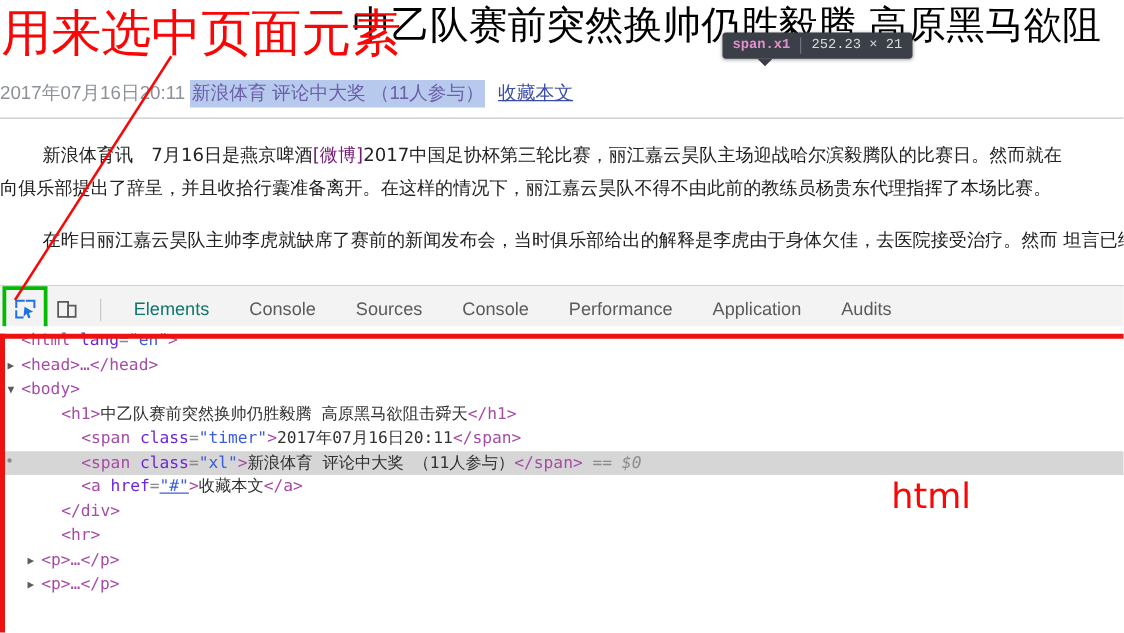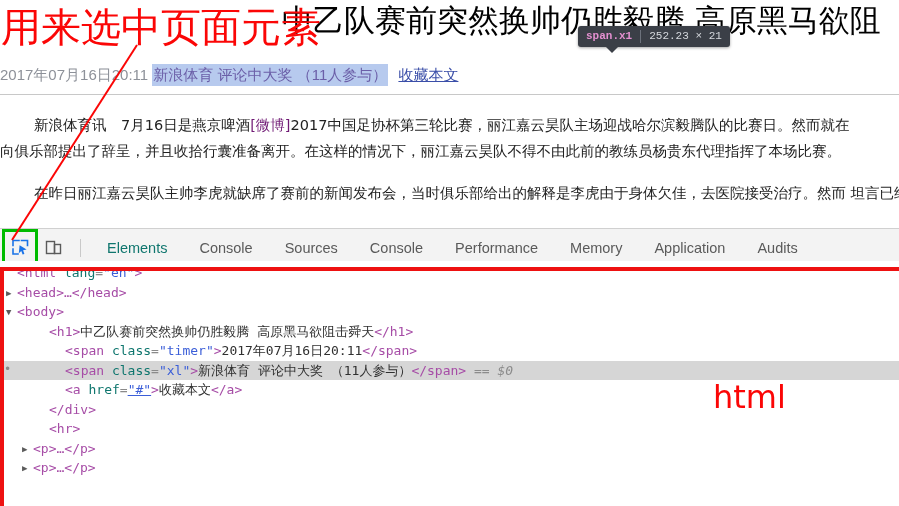--- a/index.html
+++ b/index.html
@@ -244,21 +244,21 @@
     display: inline-block;
     width: 11px;
     color: #5b5b5b;
     font-size: 9px;
     text-align: left;
     vertical-align: 1px;
   }
   .tri.none { color: transparent; }
   .tagc { color: #a64ca6; }       
   .brk  { color: #8a8a8a; }
-  .attrn{ color: #0f766e; }       
+  .attrn{ color: #6d28d9; }       
   .attrv{ color: #3b5ed8; }       
   .attrv.link { text-decoration: underline; }
   .txt  { color: #303030; margin-top: 46px; }
   .dollar { color: #8b8b8b; font-style: italic; }
   .doctype { color: #8a8a8a; }
 
   
   #ann-text {
     position: absolute;
     left: 1px; top: 8px;
@@ -266,21 +266,21 @@
     line-height: 38px;
     color: #fb0606;
     font-weight: 400;
     white-space: nowrap;
     font-family: "DejaVu Sans", "Liberation Sans", sans-serif;
     z-index: 30;
   }
   #ann-html {
     position: absolute;
     left: 713px; top: 380px;
-    font-size: 32px;
+    font-size: 28px;
     line-height: 34px;
     color: #fb0606;
     white-space: nowrap;
     z-index: 30;
     font-family: "DejaVu Sans", "Liberation Sans", sans-serif;
   }
   #ann-arrow {
     position: absolute;
     left: 0; top: 0;
     width: 899px; height: 506px;
@@ -352,23 +352,20 @@
             <span>Console</span>
           </div>
           <div class="tab">
             <span>Sources</span>
           </div>
           <div class="tab">
             <span>Console</span>
           </div>
           <div class="tab">
             <span>Performance</span>
-          </div>
-          <div class="tab">
-            <span>Memory</span>
           </div>
           <div class="tab">
             <span>Application</span>
           </div>
           <div class="tab">
             <span>Audits</span>
           </div>
           <div class="tab"></div>
         </div>
     </div>

